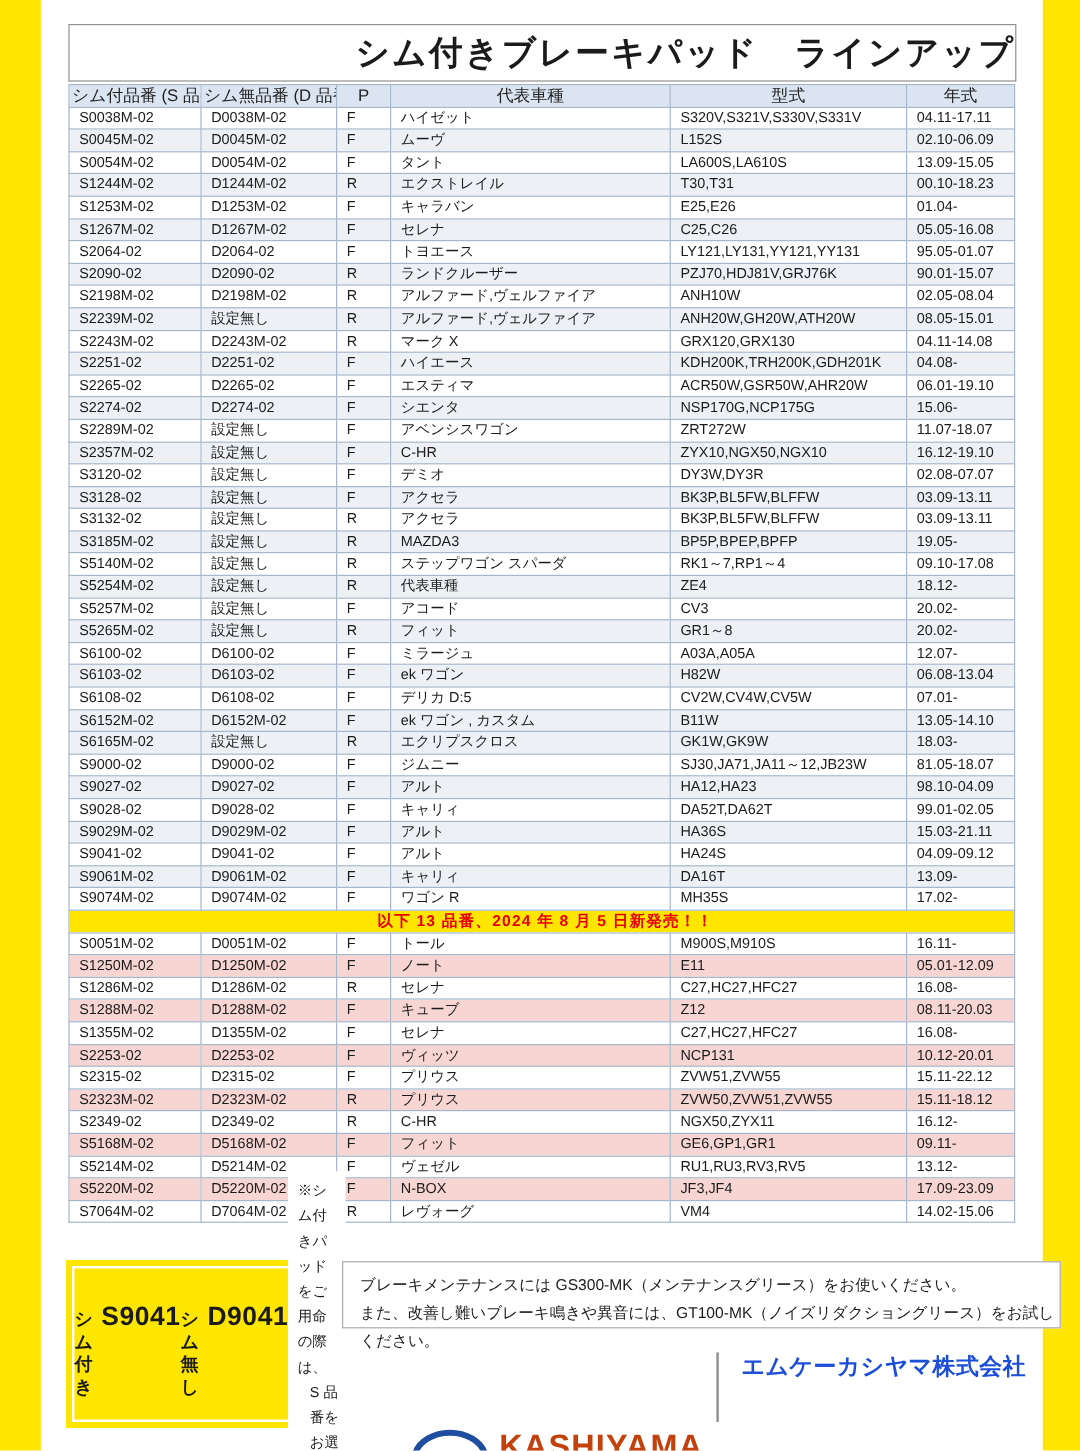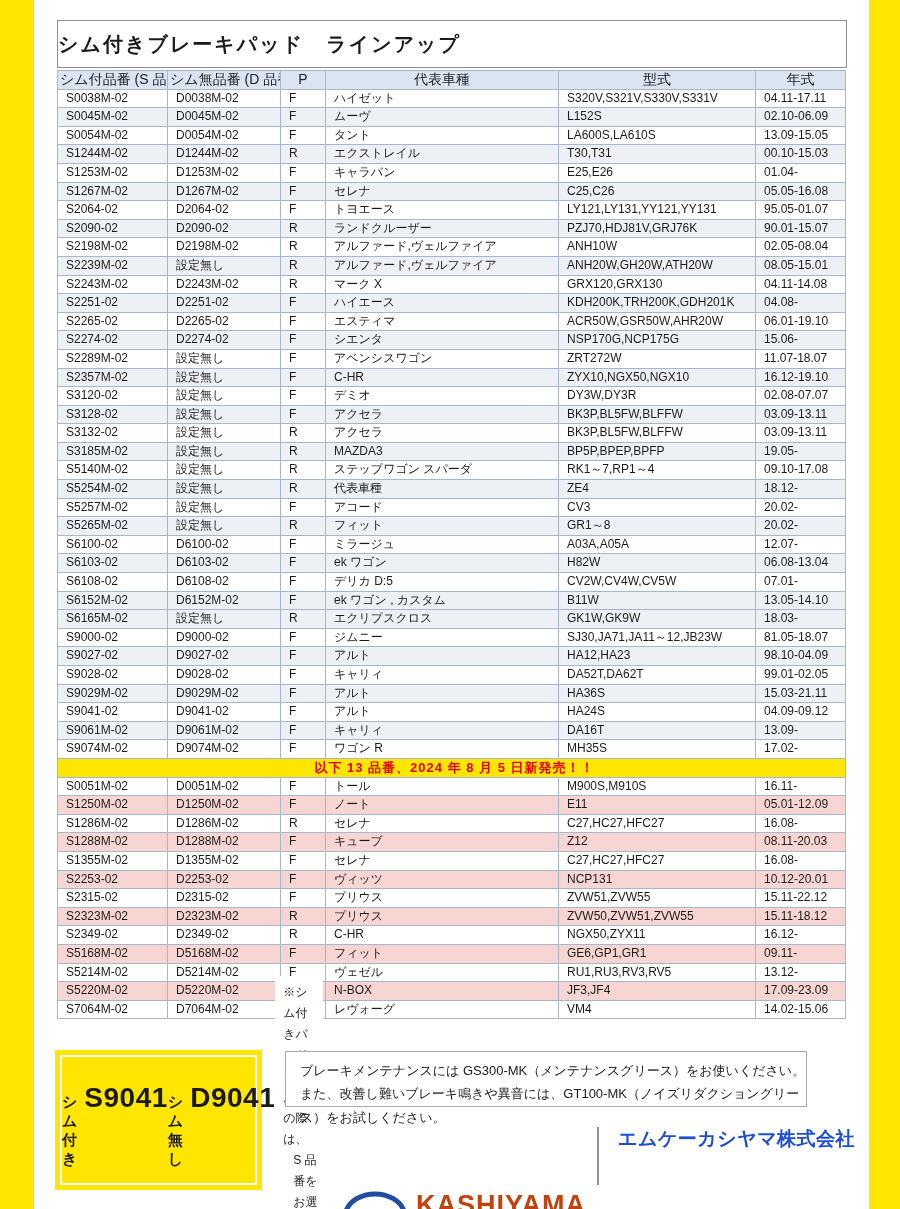--- a/index.html
+++ b/index.html
@@ -7,22 +7,22 @@
     position:relative; width:900px; height:1209px; background:#ffffff;
     overflow:hidden; font-family:"Liberation Sans", sans-serif; color:#1b1b1b;
   }
   .side-strip { position:absolute; top:0; height:100%; background:#FFE600; }
   .side-strip.left  { left:0;  width:34px; }
   .side-strip.right { right:0; width:31px; }
 
   .title-box {
     position:absolute; left:57px; top:20px; width:788px; height:46px;
     border:1px solid #8f8f8f; background:#fff;
-    display:flex; align-items:center; justify-content:flex-start;
-    font-size:20px; font-weight:bold; letter-spacing:2px;
+    display:flex; align-items:center; justify-content:flex-end;
+    font-size:28px; font-weight:bold; letter-spacing:2px;
   }
 
   .table-wrap { position:absolute; left:57px; top:70px; width:788px; }
   table.lineup {
     border-collapse:collapse; table-layout:fixed; width:788px;
     border:1.5px solid #7D95B5;
   }
   table.lineup th, table.lineup td {
     border:1px solid #A6B6CB; height:17.6px; line-height:17.6px;
     font-size:12px; font-weight:normal; padding:0 2px 0 8px;
@@ -45,29 +45,29 @@
   .promo-box {
     position:absolute; left:55px; top:1050px; width:207px; height:140px;
     background:#FFE600; box-sizing:border-box; padding:5px;
   }
   .promo-inner {
     border:2px solid #ffffff; height:100%; box-sizing:border-box;
     display:flex; align-items:center; padding-top:8px;
   }
   .promo-line { display:flex; align-items:baseline; gap:7px; margin-top:2px; }
   .promo-label { font-size:15px; font-weight:bold; }
-  .promo-value { font-size:28px; font-weight:600; letter-spacing:0.5px; }
+  .promo-value { font-size:22px; font-weight:600; letter-spacing:0.5px; }
   .promo-note {
     margin-top:9px; background:#ffffff; width:178px; box-sizing:border-box;
     padding:6px 6px 6px 8px; font-size:12px; line-height:1.75; text-align:left;
   }
   .promo-note .line2 { padding-left:10px; }
 
   .info-box {
-    position:absolute; left:285px; top:1051px; width:522px; height:56px;
+    position:absolute; left:285px; top:1051px; width:599px; height:56px;
     border:1px solid #aaaaaa; box-sizing:border-box; background:#fff;
     padding:7px 0 0 14px; font-size:13px; line-height:1.8;
   }
 
   .logo { position:absolute; left:338px; top:1190px; display:flex; }
   .logo-word {
     color:#c2410c; font-size:27px; font-weight:bold; letter-spacing:1px; margin-left:4px;
   }
   .divider { position:absolute; left:597px; top:1127px; width:2px; height:58px; background:#909090; }
   .company {
@@ -130,21 +130,21 @@
             <td class="c-car">タント</td>
             <td class="c-model">LA600S,LA610S</td>
             <td class="c-year">13.09-15.05</td>
           </tr>
           <tr class="alt">
             <td class="c-s">S1244M-02</td>
             <td class="c-d">D1244M-02</td>
             <td class="c-p">R</td>
             <td class="c-car">エクストレイル</td>
             <td class="c-model">T30,T31</td>
-            <td class="c-year">00.10-15.03</td>
+            <td class="c-year">00.10-18.23</td>
           </tr>
           <tr>
             <td class="c-s">S1253M-02</td>
             <td class="c-d">D1253M-02</td>
             <td class="c-p">F</td>
             <td class="c-car">キャラバン</td>
             <td class="c-model">E25,E26</td>
             <td class="c-year">01.04-</td>
           </tr>
           <tr class="alt">

